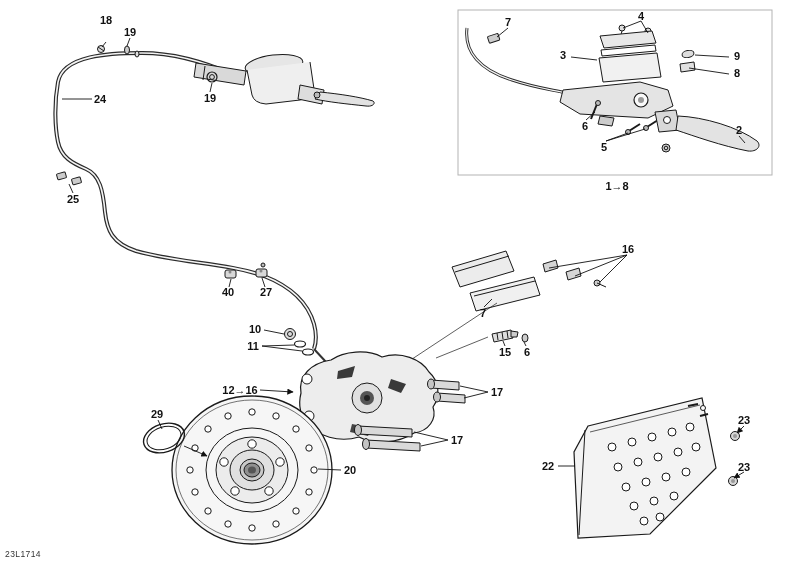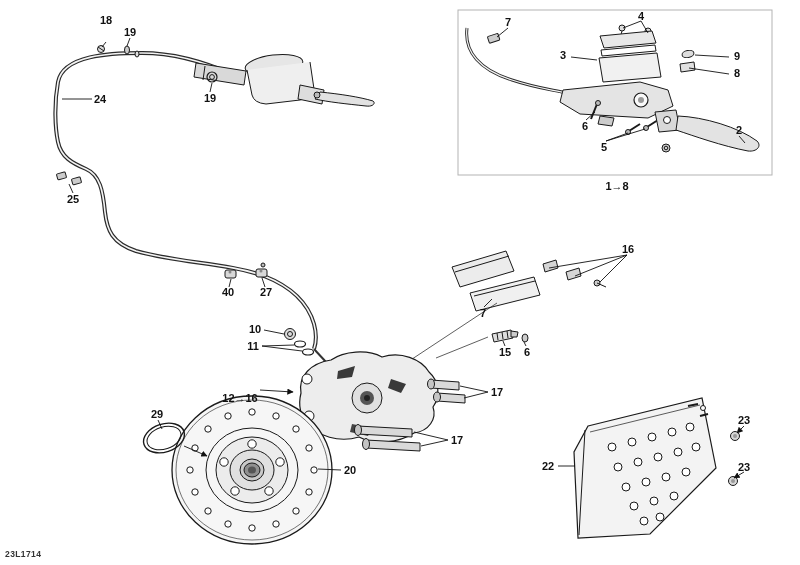--- a/index.html
+++ b/index.html
@@ -1,21 +1,21 @@
 <!DOCTYPE html>
 <html><head>
 <meta charset="utf-8">
 <style>
   html,body{margin:0;padding:0;background:#fff;}
   #stage{position:relative;width:800px;height:565px;background:#ffffff;overflow:hidden;
          font-family:"Liberation Sans","DejaVu Sans",sans-serif;}
   #art{position:absolute;left:0;top:0;}
   .callout{position:absolute;transform:translate(-50%,-50%);font-size:11px;font-weight:700;
            color:#111;letter-spacing:0;white-space:nowrap;line-height:1;}
-  #plate-code{position:absolute;left:5px;top:549px;font-size:8.5px;color:#333;letter-spacing:.4px;font-weight:bold;}
+  #plate-code{position:absolute;left:5px;top:549px;font-size:8.5px;color:#333;letter-spacing:.4px;}
   .ln{fill:none;stroke:#1a1a1a;stroke-width:1;}
   .leader{fill:none;stroke:#111;stroke-width:.9;}
 </style>
 </head>
 <body>
 
 <div id="stage">
 
 <svg id="art" width="800" height="565" viewBox="0 0 800 565">
   <defs>
@@ -266,21 +266,21 @@
   <span class="callout" style="left:739px;top:130px">2</span>
   <span class="callout" style="left:617px;top:186px">1→8</span>
   <span class="callout" style="left:628px;top:249px">16</span>
   <span class="callout" style="left:483px;top:313px">7</span>
   <span class="callout" style="left:228px;top:292px">40</span>
   <span class="callout" style="left:266px;top:292px">27</span>
   <span class="callout" style="left:255px;top:329px">10</span>
   <span class="callout" style="left:253px;top:346px">11</span>
   <span class="callout" style="left:505px;top:352px">15</span>
   <span class="callout" style="left:527px;top:352px">6</span>
-  <span class="callout" style="left:240px;top:398px">12→16</span>
+  <span class="callout" style="left:240px;top:390px">12→16</span>
   <span class="callout" style="left:497px;top:392px">17</span>
   <span class="callout" style="left:457px;top:440px">17</span>
   <span class="callout" style="left:157px;top:414px">29</span>
   <span class="callout" style="left:350px;top:470px">20</span>
   <span class="callout" style="left:548px;top:466px">22</span>
   <span class="callout" style="left:744px;top:420px">23</span>
   <span class="callout" style="left:744px;top:467px">23</span>
 
   <div id="plate-code">23L1714</div>
 </div>

